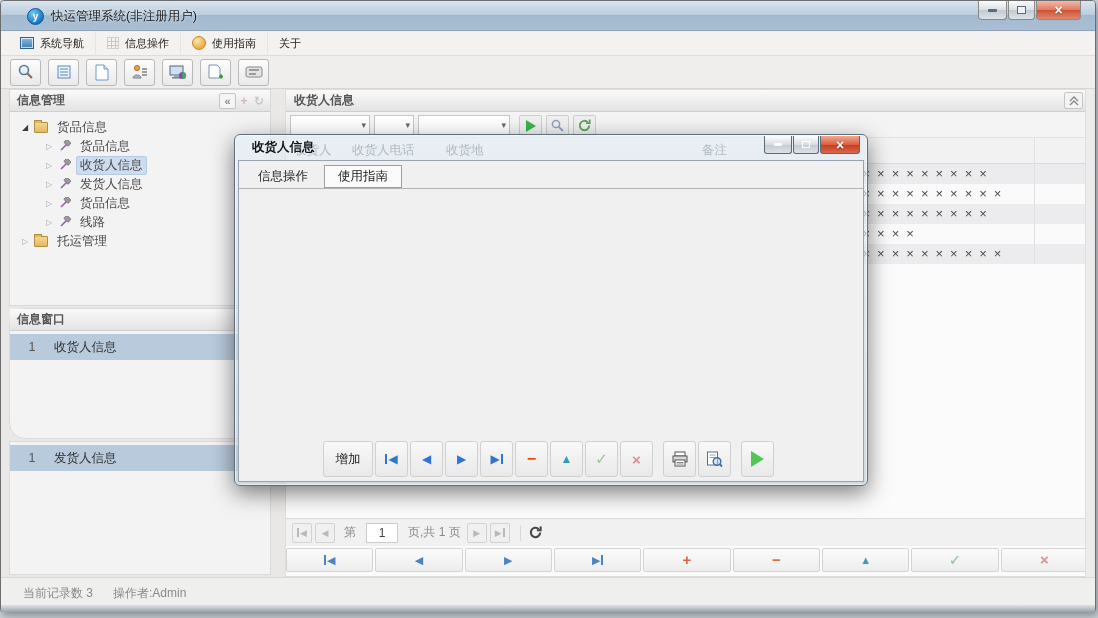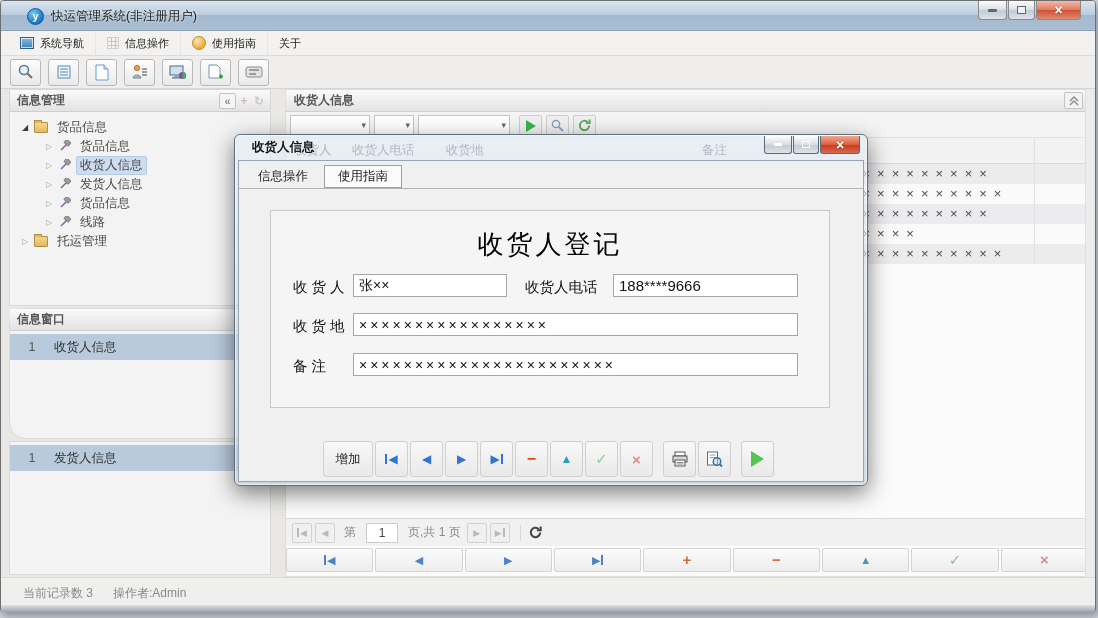--- a/index.html
+++ b/index.html
@@ -470,31 +470,20 @@
       <div class="dlg-wbtn close">
           <span class="glyph-close">×</span>
         </div>
     </div>
     <div class="dlg-client">
       <div class="dlg-tabs">
         <div class="dtab active">信息操作</div>
         <div class="dtab inactive">使用指南</div>
       </div>
       <div class="dlg-body">
-        <div class="form-panel">
-          <div class="form-title">收货人登记</div>
-          <span class="f-label lb1">收 货 人</span>
-          <input class="f-input in1" value="张××" style="">
-          <span class="f-label lb2">收货人电话</span>
-          <input class="f-input in2" value="188****9666" style="">
-          <span class="f-label lb3">收 货 地</span>
-          <input class="f-input in3" value="×××××××××××××××××" style="">
-          <span class="f-label lb4">备 注</span>
-          <input class="f-input in4" value="×××××××××××××××××××××××" style="">
-        </div>
         <div class="dlg-btnbar">
           <div class="d-btn d-add">增加</div>
           <div class="d-btn d-ico">
               <span class="nav-pair dnav">
                 <span class="vbar"></span>
                 <span>◀</span>
               </span>
             </div>
           <div class="d-btn d-ico">
               <span class="dnav">◀</span>

